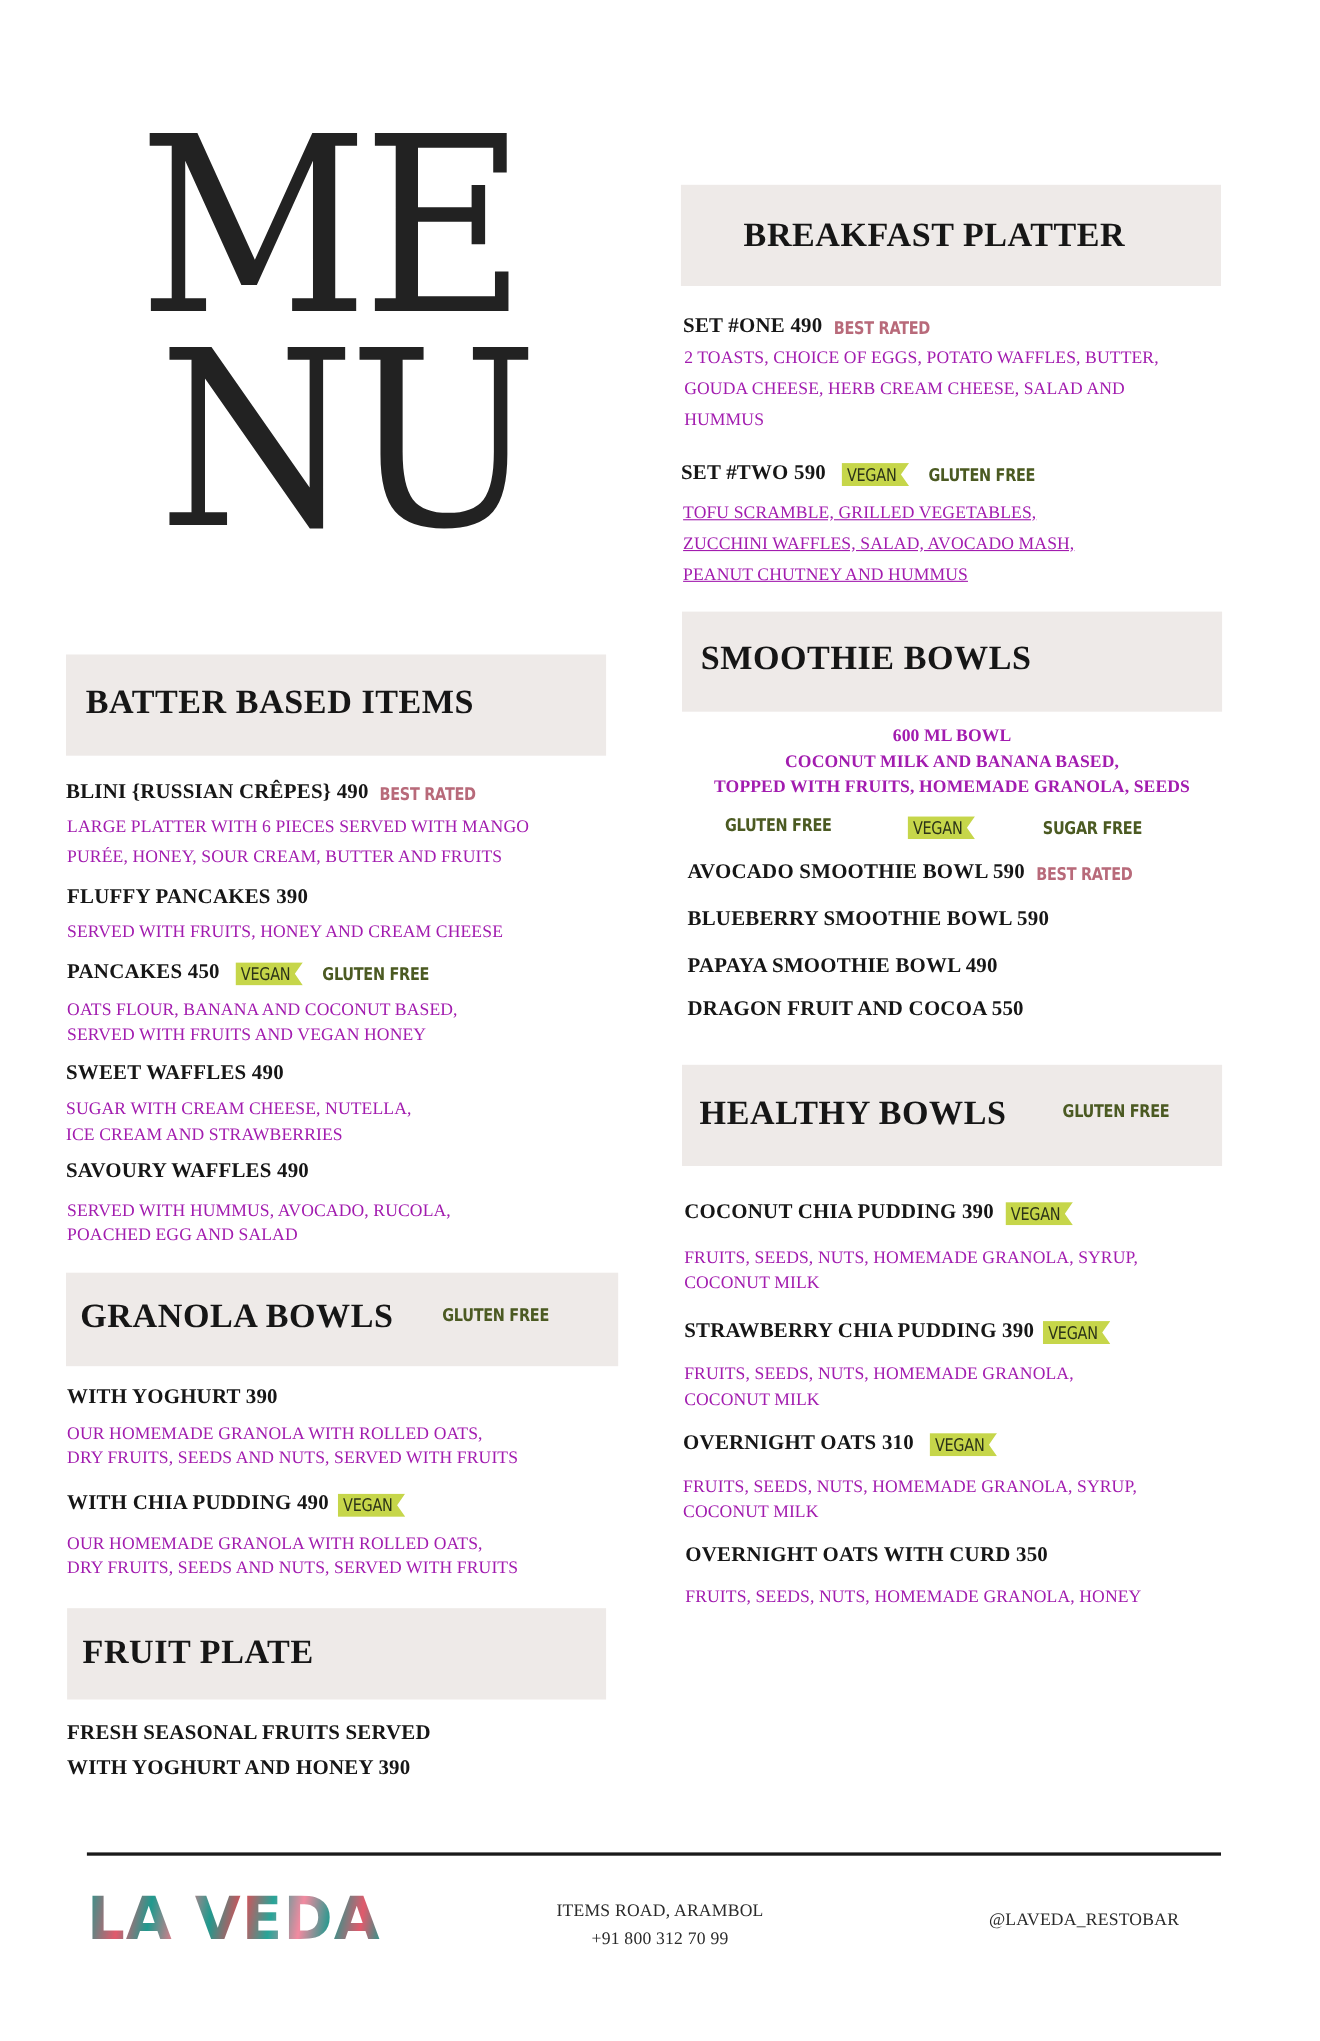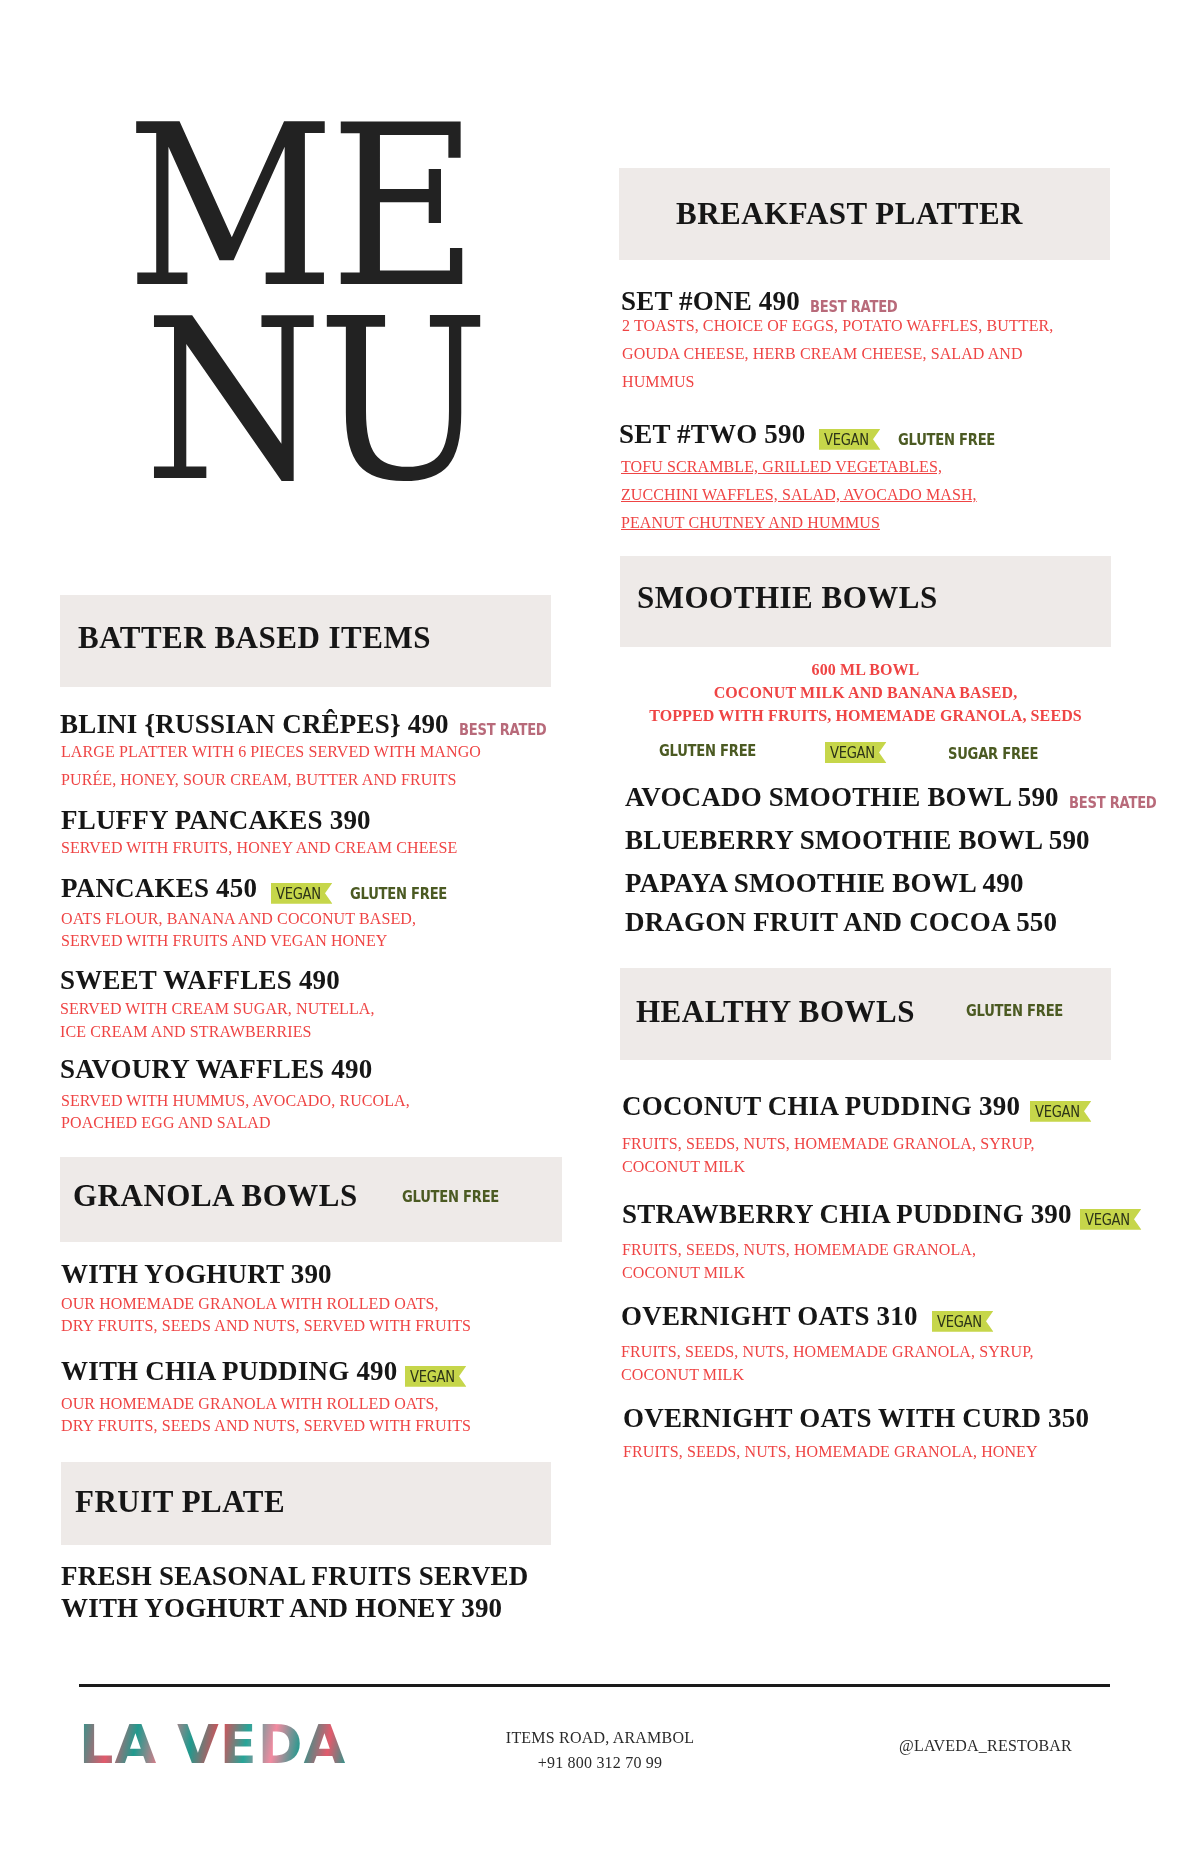--- a/index.html
+++ b/index.html
@@ -2,22 +2,22 @@
 <html><head>
 <meta charset="utf-8">
 <style>
   html, body { margin:0; padding:0; background:#ffffff; }
   body { width:1200px; height:1855px; position:relative; overflow:hidden; font-family:"Liberation Serif","DejaVu Serif",serif; color:#1c1c1c; }
   .menu-title { position:absolute; left:126px; font-family:"DejaVu Serif","Liberation Serif",serif; font-weight:normal; color:#222222; line-height:1; letter-spacing:-6px; transform:scaleX(0.92); transform-origin:left top; }
   .menu-title.l1 { top:96px; font-size:222px; }
   .menu-title.l2 { top:290px; font-size:222px; left:144px; }
   .sec-box { position:absolute; background:#eeeae8; }
   .sec-title { position:absolute; font-weight:bold; font-size:31px; letter-spacing:0.5px; color:#161616; white-space:nowrap; }
-  .item { position:absolute; font-weight:bold; font-size:27px; color:#161616; white-space:nowrap; letter-spacing:0.2px; }
-  .desc { position:absolute; font-size:16px; color:#ef4444; line-height:23px; letter-spacing:0.1px; white-space:nowrap; }
+  .item { position:absolute; font-weight:bold; font-size:19px; color:#161616; white-space:nowrap; letter-spacing:0.2px; }
+  .desc { position:absolute; font-size:16px; color:#a21caf; line-height:23px; letter-spacing:0.1px; white-space:nowrap; }
   .tag { display:inline-block; font-family:"DejaVu Sans","Liberation Sans",sans-serif; font-weight:bold; font-size:16px; transform:scaleX(0.82); transform-origin:left center; letter-spacing:-0.3px; vertical-align:middle; }
   .tag.best { color:#b86a7a; }
   .tag.gf { color:#4b5a22; }
   .tag.vegan { color:#2c3318; background:#c6d64a; padding:1px 14px 1px 6px; font-weight:normal; clip-path:polygon(0 0,100% 0,88% 50%,100% 100%,0 100%); }
   .tagpos { position:absolute; white-space:nowrap; }
   .center { text-align:center; }
   .footer-line { position:absolute; left:79px; top:1684px; width:1031px; height:3px; background:#1a1a1a; }
   .logo { position:absolute; left:79px; top:1718px; font-family:"DejaVu Sans","Liberation Sans",sans-serif; font-weight:bold; font-size:54px; letter-spacing:1px;
           background:linear-gradient(100deg,#1f9a8e 0%,#e25a6c 12%,#1f9a8e 22%,#f07a8a 32%,#1f9a8e 42%,#e04c55 52%,#26a598 62%,#f38aa0 72%,#1f9a8e 82%,#e25a6c 92%,#1f9a8e 100%);
           -webkit-background-clip:text; background-clip:text; color:transparent; line-height:1; }
@@ -139,21 +139,21 @@
   <span class="tag vegan" style="margin-left:10px;">VEGAN</span>
   <span class="tag gf">GLUTEN FREE</span>
 </div>
 <div class="desc" style="left:61px;top:908px;line-height:22px;">
   <div>OATS FLOUR, BANANA AND COCONUT BASED,</div>
   <div>SERVED WITH FRUITS AND VEGAN HONEY</div>
 </div>
 
 <div class="item" style="left:60px;top:965px;">SWEET WAFFLES 490</div>
 <div class="desc" style="left:60px;top:997px;line-height:23px;">
-  <div>SERVED WITH CREAM SUGAR, NUTELLA,</div>
+  <div>SUGAR WITH CREAM CHEESE, NUTELLA,</div>
   <div>ICE CREAM AND STRAWBERRIES</div>
 </div>
 
 <div class="item" style="left:60px;top:1054px;">SAVOURY WAFFLES 490</div>
 <div class="desc" style="left:61px;top:1090px;line-height:22px;">
   <div>SERVED WITH HUMMUS, AVOCADO, RUCOLA,</div>
   <div>POACHED EGG AND SALAD</div>
 </div>
 
 <div class="sec-box" style="left:60px;top:1157px;width:502px;height:85px;"></div>

